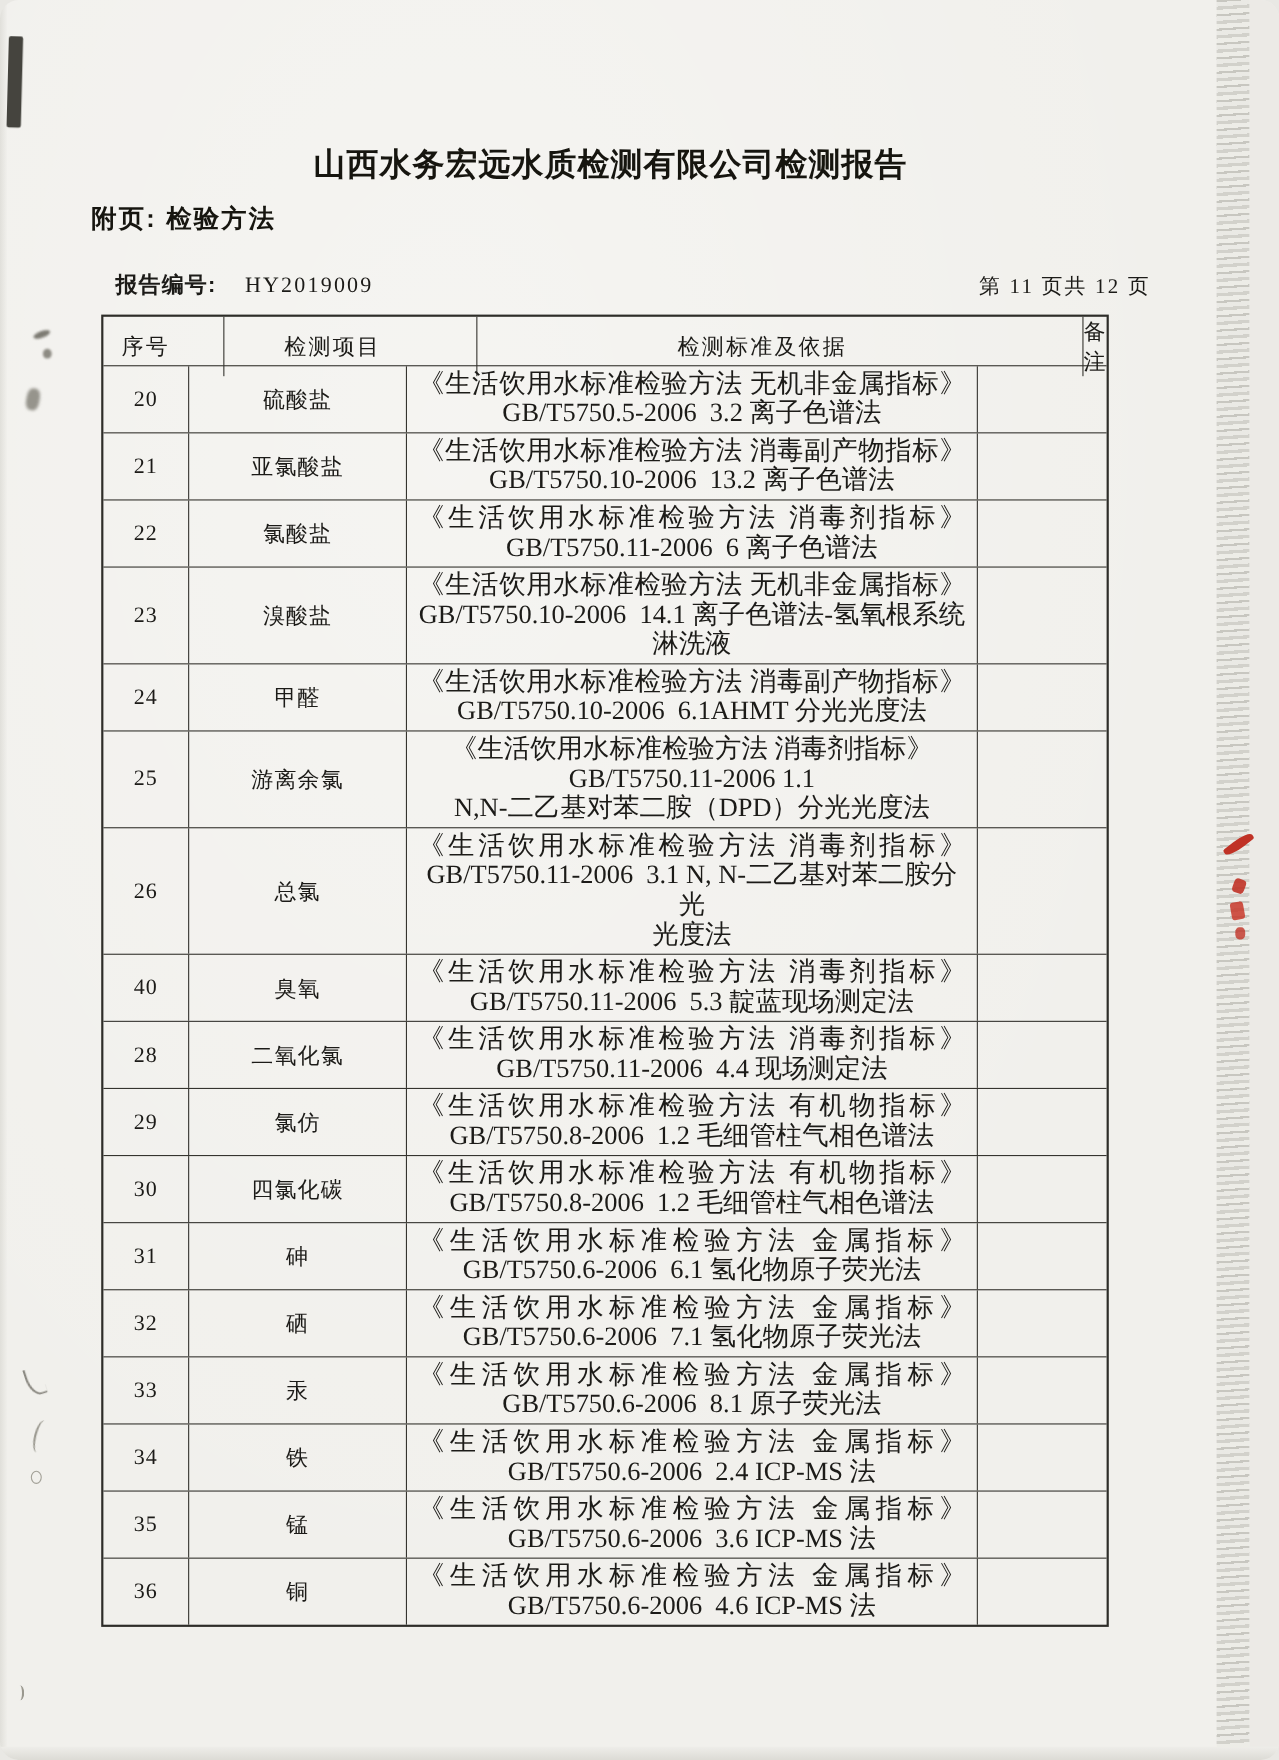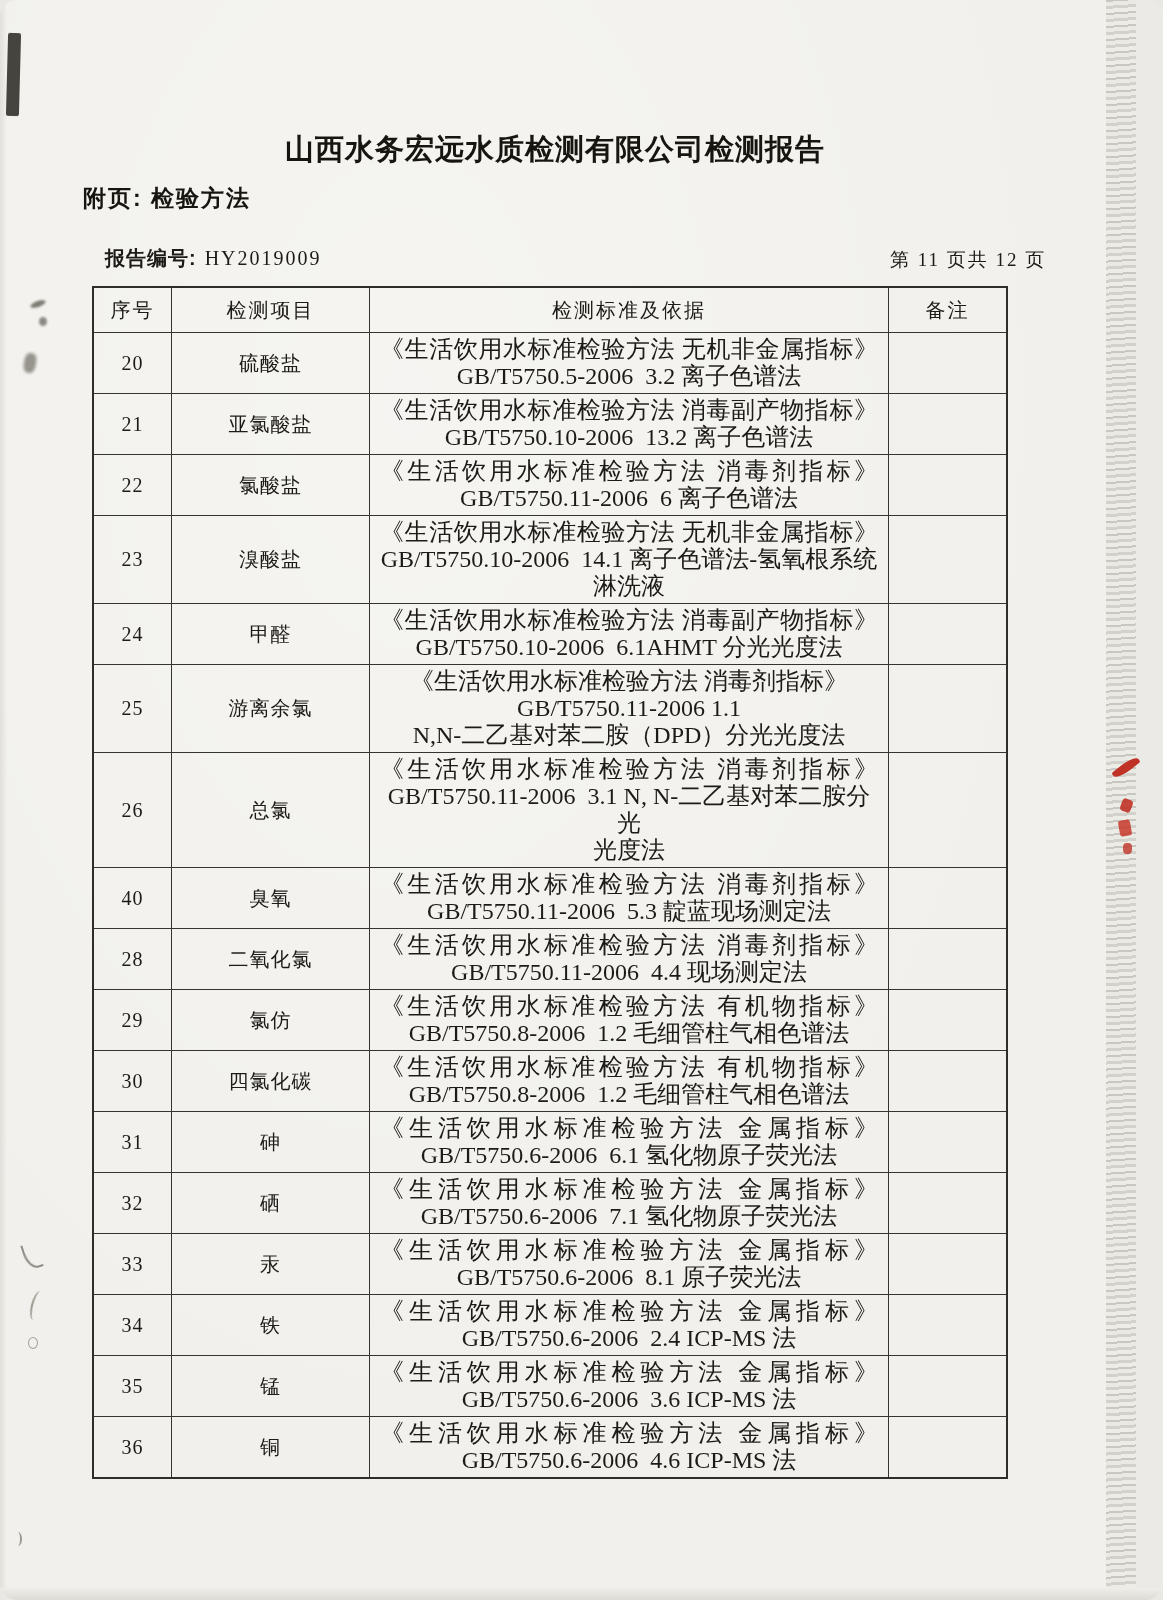--- a/index.html
+++ b/index.html
@@ -25,37 +25,37 @@
   .subtitle {
     position: absolute; top: 183px; left: 83px;
     font-family: "Liberation Sans", "DejaVu Sans", sans-serif;
     font-weight: bold; font-size: 23px; letter-spacing: 2px; color: #16150f;
   }
   .report-no {
     position: absolute; top: 245px; left: 105px;
     font-size: 20px;
   }
   .report-no .lbl { font-family: "Liberation Sans", "DejaVu Sans", sans-serif; font-weight: bold; letter-spacing: 1px; }
-  .report-no .val { font-family: "Liberation Serif", "DejaVu Serif", serif; letter-spacing: 2px; margin-left: 8px; }
+  .report-no .val { font-family: "Liberation Serif", "DejaVu Serif", serif; letter-spacing: 2px; margin-left: 26px; }
   .page-indicator {
     position: absolute; top: 247px; left: 890px;
     font-size: 19px; letter-spacing: 2px;
   }
 
   
   .mtable {
     position: absolute; left: 92px; top: 286px; width: 916px;
     border: 2px solid #2e2d29;
     background: transparent;
   }
   .thead, .trow {
     display: grid;
     grid-template-columns: 77px 198px 519px 1fr;
   }
-  .thead { height: 44px; }
+  .thead { height: 44px; gap: 32px; }
   .trow { border-top: 1.6px solid #35342f; min-height: 58px; }
   .cell { border-left: 1.6px solid #35342f; }
   .cell:first-child { border-left: none; }
   .hcell {
     display: flex; align-items: center; justify-content: center;
     font-size: 20px; letter-spacing: 2px;
   }
   .c-no, .c-item, .c-note {
     display: flex; align-items: center; justify-content: center;
     font-size: 20px; letter-spacing: 1px;

